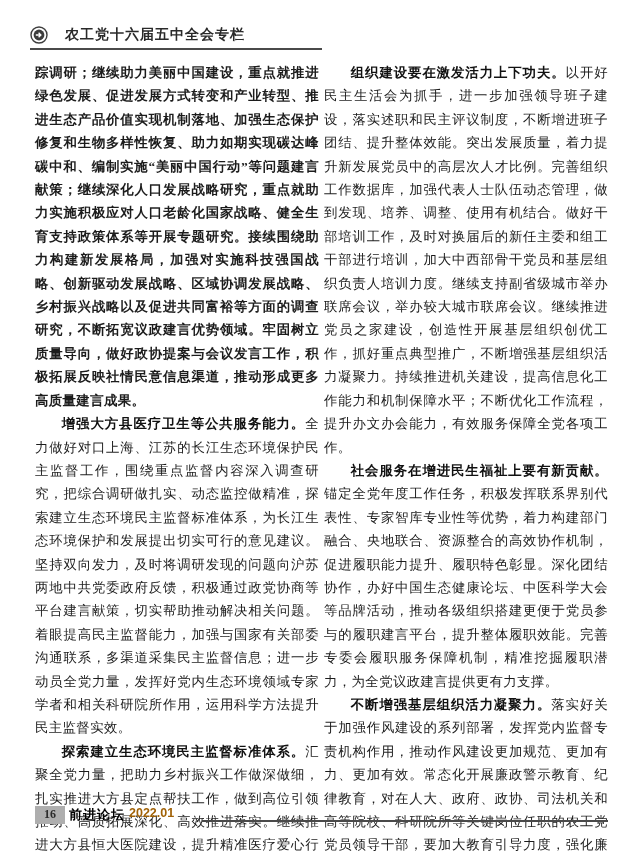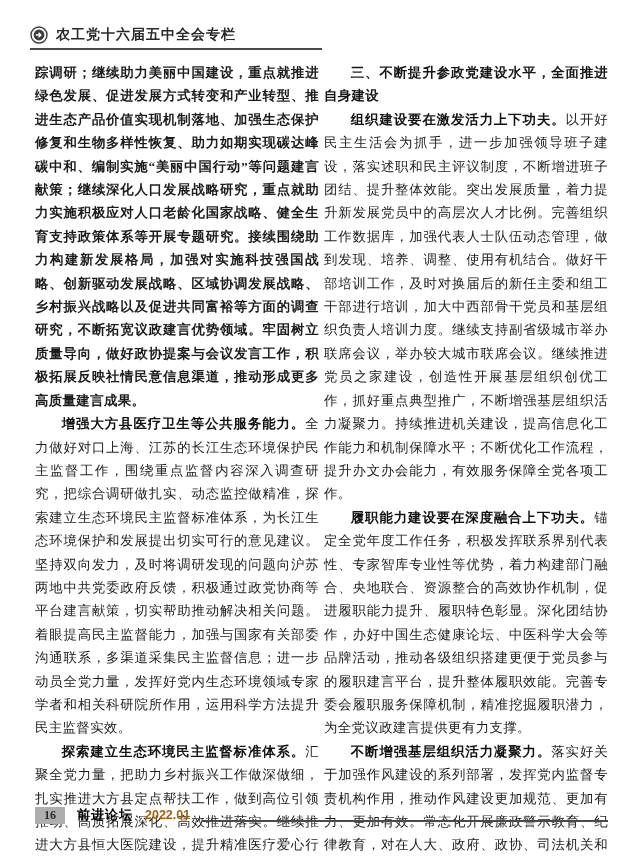--- a/index.html
+++ b/index.html
@@ -12,21 +12,21 @@
   }
   .page {
     position: relative;
     width: 631px; height: 858px;
     background: #ffffff;
   }
   
   .header {
     position: absolute;
     left: 30px; top: 26px;
-    display: flex; align-items: flex-start; gap: 8px;
+    display: flex; align-items: flex-start; gap: 17px;
   }
   .hicon { display: inline-flex; width: 18px; height: 18px; }
   .htitle {
     font-family: "Liberation Sans", sans-serif;
     font-weight: bold;
     font-size: 14px;
     color: #2a2a2a;
     letter-spacing: 1px;
   }
   .header-rule {
@@ -58,21 +58,21 @@
     font-family: "Liberation Sans", sans-serif;
     font-weight: bold;
     margin: 0;
     text-indent: 2em;
     color: #151515;
   }
   
   .footer {
     position: absolute;
     left: 35px; top: 806px;
-    display: flex; align-items: center; gap: 12px;
+    display: flex; gap: 4px;
     height: 18px;
   }
   .pgnum {
     display: inline-block;
     background: #aeaeae;
     color: #2b2b2b;
     font-weight: bold;
     font-size: 12px;
     padding: 1px 9px 2px 9px;
     line-height: 14px;
@@ -113,23 +113,22 @@
   </div>
   <div class="header-rule"></div>
 
   <div class="col col-left">
     <p class="no-indent"><span>踪调研；继续助力美丽中国建设，重点就推进绿色发展、促进发展方式转变和产业转型、推进生态产品价值实现机制落地、加强生态保护修复和生物多样性恢复、助力如期实现碳达峰碳中和、编制实施“美丽中国行动”等问题建言献策；继续深化人口发展战略研究，重点就助力实施积极应对人口老龄化国家战略、健全生育支持政策体系等开展专题研究。接续围绕助力构建新发展格局，加强对实施科技强国战略、创新驱动发展战略、区域协调发展战略、乡村振兴战略以及促进共同富裕等方面的调查研究，不断拓宽议政建言优势领域。牢固树立质量导向，做好政协提案与会议发言工作，积极拓展反映社情民意信息渠道，推动形成更多高质量建言成果。</span></p>
     <p><span class="lead">增强大方县医疗卫生等公共服务能力。</span><span>全力做好对口上海、江苏的长江生态环境保护民主监督工作，围绕重点监督内容深入调查研究，把综合调研做扎实、动态监控做精准，探索建立生态环境民主监督标准体系，为长江生态环境保护和发展提出切实可行的意见建议。坚持双向发力，及时将调研发现的问题向沪苏两地中共党委政府反馈，积极通过政党协商等平台建言献策，切实帮助推动解决相关问题。着眼提高民主监督能力，加强与国家有关部委沟通联系，多渠道采集民主监督信息；进一步动员全党力量，发挥好党内生态环境领域专家学者和相关科研院所作用，运用科学方法提升民主监督实效。</span></p>
     <p><span class="lead">探索建立生态环境民主监督标准体系。</span><span>汇聚全党力量，把助力乡村振兴工作做深做细，扎实推进大方县定点帮扶工作，做到高位引领推动、高质拓展深化、高效推进落实。继续推进大方县恒大医院建设，提升精准医疗爱心行动成效，发挥同心圆博爱家园生计金更大效能，增强大方县医疗卫生等公共服务能力。以大方县凤山乡为试点，推进贯彻新发展理念示范区工作，打造乡村振兴样板乡。高质量开展农工党环境与健康宣传周等品牌活动，探索开展社会服务基地建设，形成特色、做出成效、创出品牌，推动社会服务工作再上新台阶。</span></p>
   </div>
 
   <div class="col col-right">
-    <p class="section-heading">三、不断提升参政党建设水平，全面推进自身建设</p>
     <p><span class="lead">组织建设要在激发活力上下功夫。</span><span>以开好民主生活会为抓手，进一步加强领导班子建设，落实述职和民主评议制度，不断增进班子团结、提升整体效能。突出发展质量，着力提升新发展党员中的高层次人才比例。完善组织工作数据库，加强代表人士队伍动态管理，做到发现、培养、调整、使用有机结合。做好干部培训工作，及时对换届后的新任主委和组工干部进行培训，加大中西部骨干党员和基层组织负责人培训力度。继续支持副省级城市举办联席会议，举办较大城市联席会议。继续推进党员之家建设，创造性开展基层组织创优工作，抓好重点典型推广，不断增强基层组织活力凝聚力。持续推进机关建设，提高信息化工作能力和机制保障水平；不断优化工作流程，提升办文办会能力，有效服务保障全党各项工作。</span></p>
-    <p><span class="lead">履职能力建设要在深度融合上下功夫。</span><span>锚定全党年度工作任务，积极发挥联系界别代表性、专家智库专业性等优势，着力构建部门融合、央地联合、资源整合的高效协作机制，促进履职能力提升、履职特色彰显。深化团结协作，办好中国生态健康论坛、中医科学大会等品牌活动，推动各级组织搭建更便于党员参与的履职建言平台，提升整体履职效能。完善专委会履职服务保障机制，精准挖掘履职潜力，为全党议政建言提供更有力支撑。</span></p>
+    <p><span class="lead">社会服务在增进民生福祉上要有新贡献。</span><span>锚定全党年度工作任务，积极发挥联系界别代表性、专家智库专业性等优势，着力构建部门融合、央地联合、资源整合的高效协作机制，促进履职能力提升、履职特色彰显。深化团结协作，办好中国生态健康论坛、中医科学大会等品牌活动，推动各级组织搭建更便于党员参与的履职建言平台，提升整体履职效能。完善专委会履职服务保障机制，精准挖掘履职潜力，为全党议政建言提供更有力支撑。</span></p>
     <p><span class="lead">不断增强基层组织活力凝聚力。</span><span>落实好关于加强作风建设的系列部署，发挥党内监督专责机构作用，推动作风建设更加规范、更加有力、更加有效。常态化开展廉政警示教育、纪律教育，对在人大、政府、政协、司法机关和高等院校、科研院所等关键岗位任职的农工党党员领导干部，要加大教育引导力度，强化廉政纪律要求。各级领导干部要带头改进工作作风，筑牢廉洁自律思想防线，以对人民极端负责的态度，勇于担当作为。</span></p>
 
   </div>
 
   <div class="footer">
     <span class="pgnum">16</span>
     <span class="journal">前进论坛</span>
     <span class="issue">2022.01</span>
   </div>
   <div class="footer-rule"></div>

